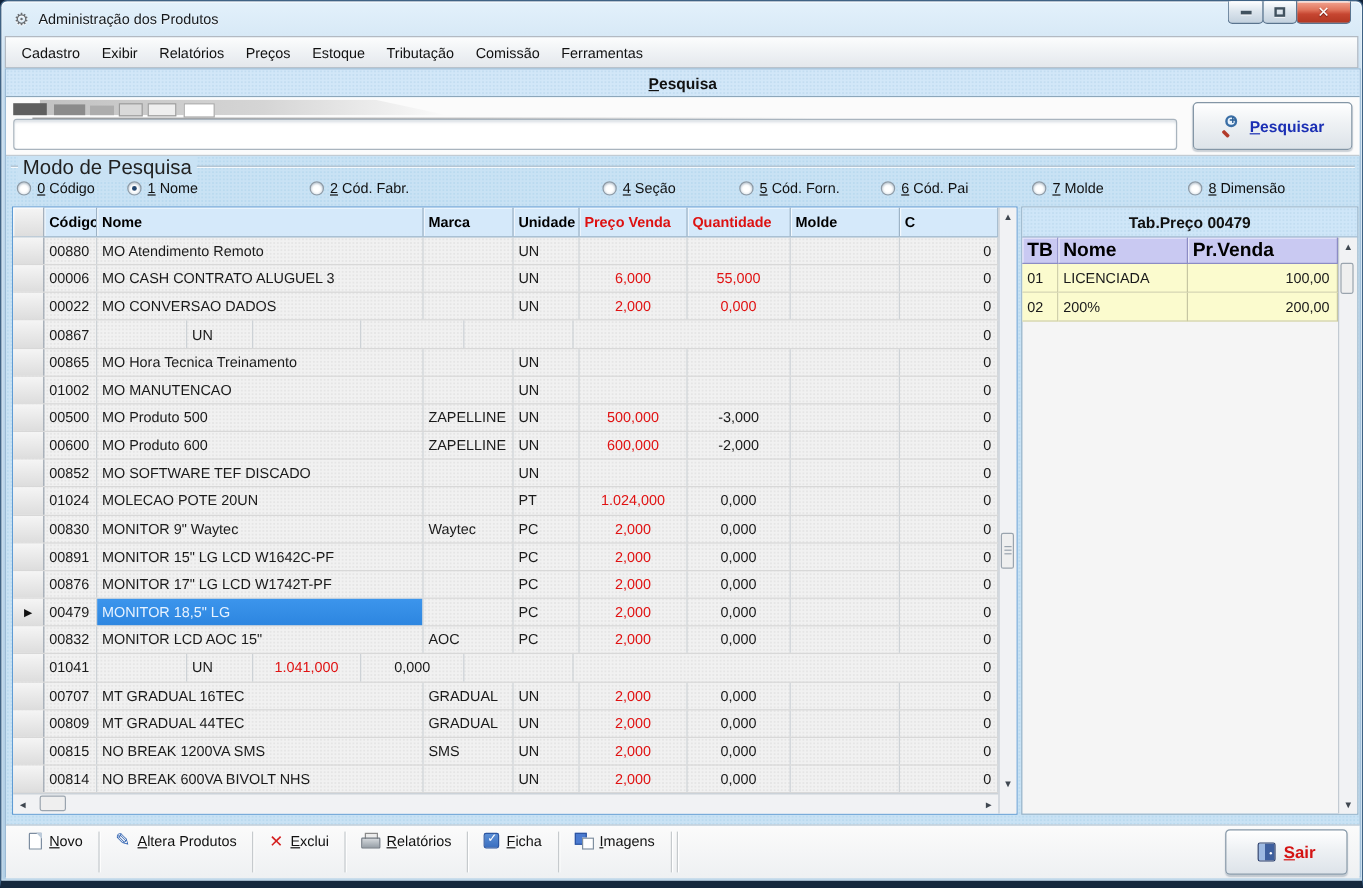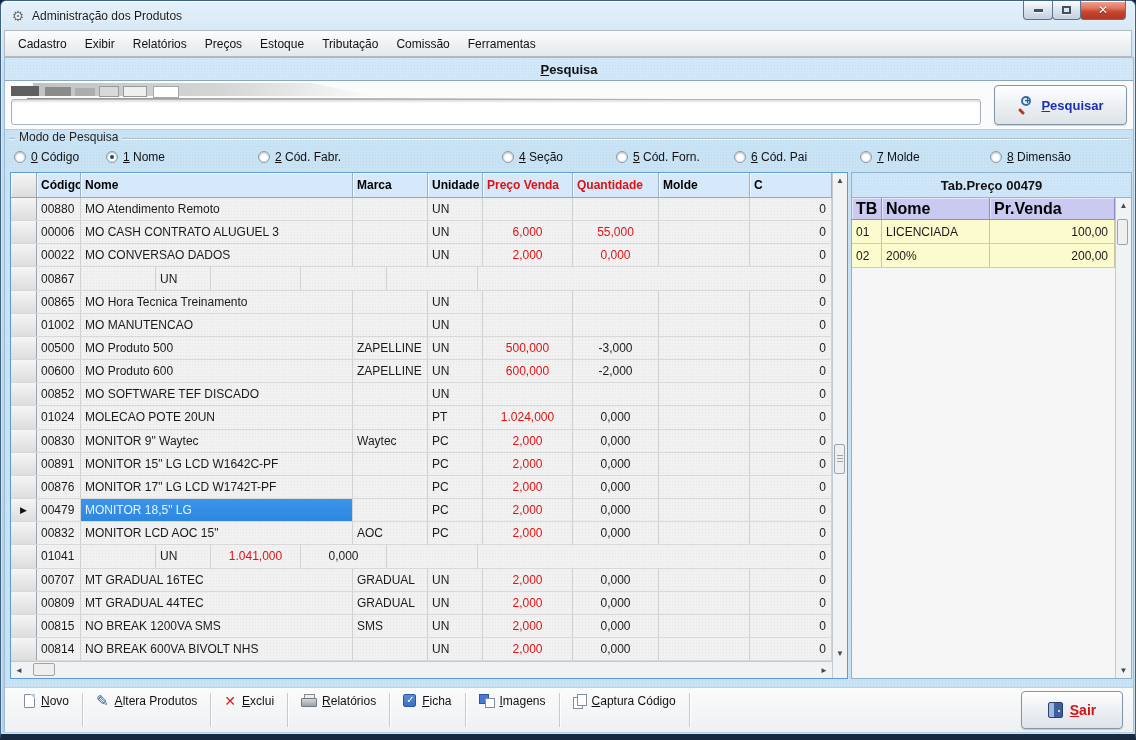--- a/index.html
+++ b/index.html
@@ -62,21 +62,21 @@
   .pesquisar-btn { position:absolute; right:6px; top:4px; width:133px; height:40px; border:1px solid #8496a6; border-radius:4px;
     background:linear-gradient(#ffffff,#eef1f4 45%,#dde3e9); box-shadow:inset 0 1px 0 #fff,0 1px 1px rgba(90,110,130,.3);
     display:flex; align-items:center; justify-content:center; gap:6px; font-size:13px; font-weight:bold; color:#1b2fb4; cursor:default; }
   .mag-icon { position:relative; width:18px; height:18px; }
   .mag-glass { position:absolute; left:4px; top:0; width:10px; height:10px; border:2px solid #3a6ea5; border-radius:50%; background:#eaf4fd; }
   .mag-plus { position:absolute; left:7px; top:-1px; font-size:10px; font-weight:bold; color:#2a5e95; }
   .mag-handle { position:absolute; left:1px; bottom:1px; width:7px; height:3px; background:#b23a2a; border-radius:1px; transform:rotate(45deg); }
 
   .mode-group { position:absolute; top:72px; left:4px; right:4px; height:42px; }
   .mode-line { position:absolute; top:8px; left:0; right:0; border-top:1px solid #aebecb; box-shadow:0 1px 0 rgba(255,255,255,.8); }
-  .mode-label { position:absolute; top:0; left:6px; padding:0 4px; font-size:12px; color:#222;
+  .mode-label { position:absolute; top:0; left:6px; padding:0 4px; font-size:17px; color:#222;
     background-color:#c9e2f4; }
   .radio-item { position:absolute; top:20px; display:flex; align-items:center; gap:5px; font-size:12px; color:#111; cursor:default; }
   .radio-dot { width:12px; height:12px; border-radius:50%; border:1px solid #8e9aa5; background:radial-gradient(#fff 40%,#dfe6ec);
     box-shadow:inset 0 1px 2px rgba(120,140,160,.5); position:relative; }
   .radio-dot.on::after { content:""; position:absolute; left:3px; top:3px; width:4px; height:4px; border-radius:50%; background:#24466e; }
 
   
   .grid { position:absolute; top:114px; left:5px; width:838px; height:507px; border:1px solid #5e9bd4; background:#f4f4f4; display:flex; }
   .grid-main { flex:1; display:flex; flex-direction:column; min-width:0; }
   .grid-header { height:25px; display:flex; background:#d5e9fa; border-bottom:1px solid #8fa8bc; font-weight:bold; font-size:12px; }
@@ -565,24 +565,20 @@
         <div class="tb-btn">
           <span class="ic ic-check"></span>
           <span><u>F</u>icha</span>
         </div>
         <div class="tb-sep"></div>
         <div class="tb-btn">
           <span class="ic ic-img"></span>
           <span><u>I</u>magens</span>
         </div>
         <div class="tb-sep"></div>
-        <div class="tb-btn">
-          <span class="ic ic-copy"></span>
-          <span><u>C</u>aptura Código</span>
-        </div>
         <div class="tb-sep"></div>
         <div class="sair-btn">
         <span class="ic ic-door"></span>
         <span id="sair-label"><u>S</u>air</span>
       </div>
     </div>
 
   </div>
 </div>
 

